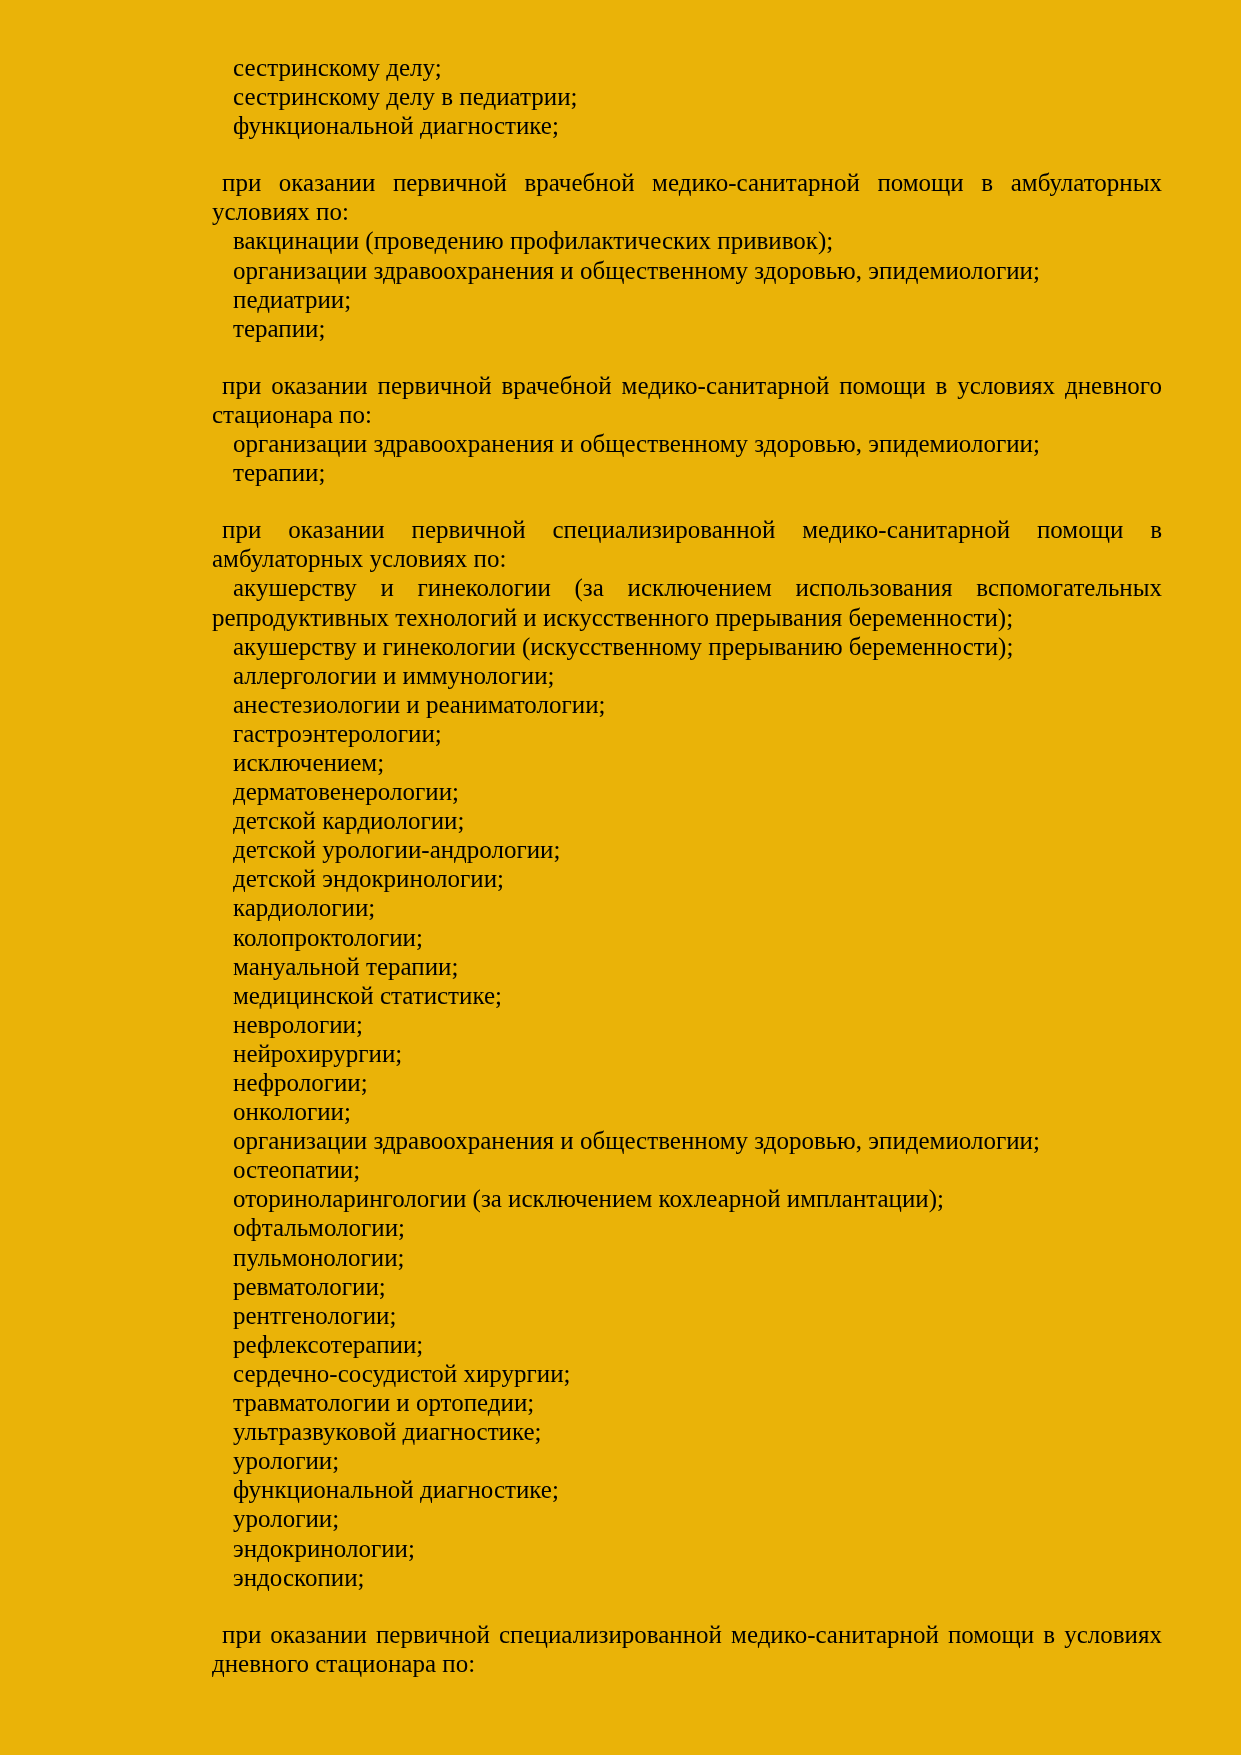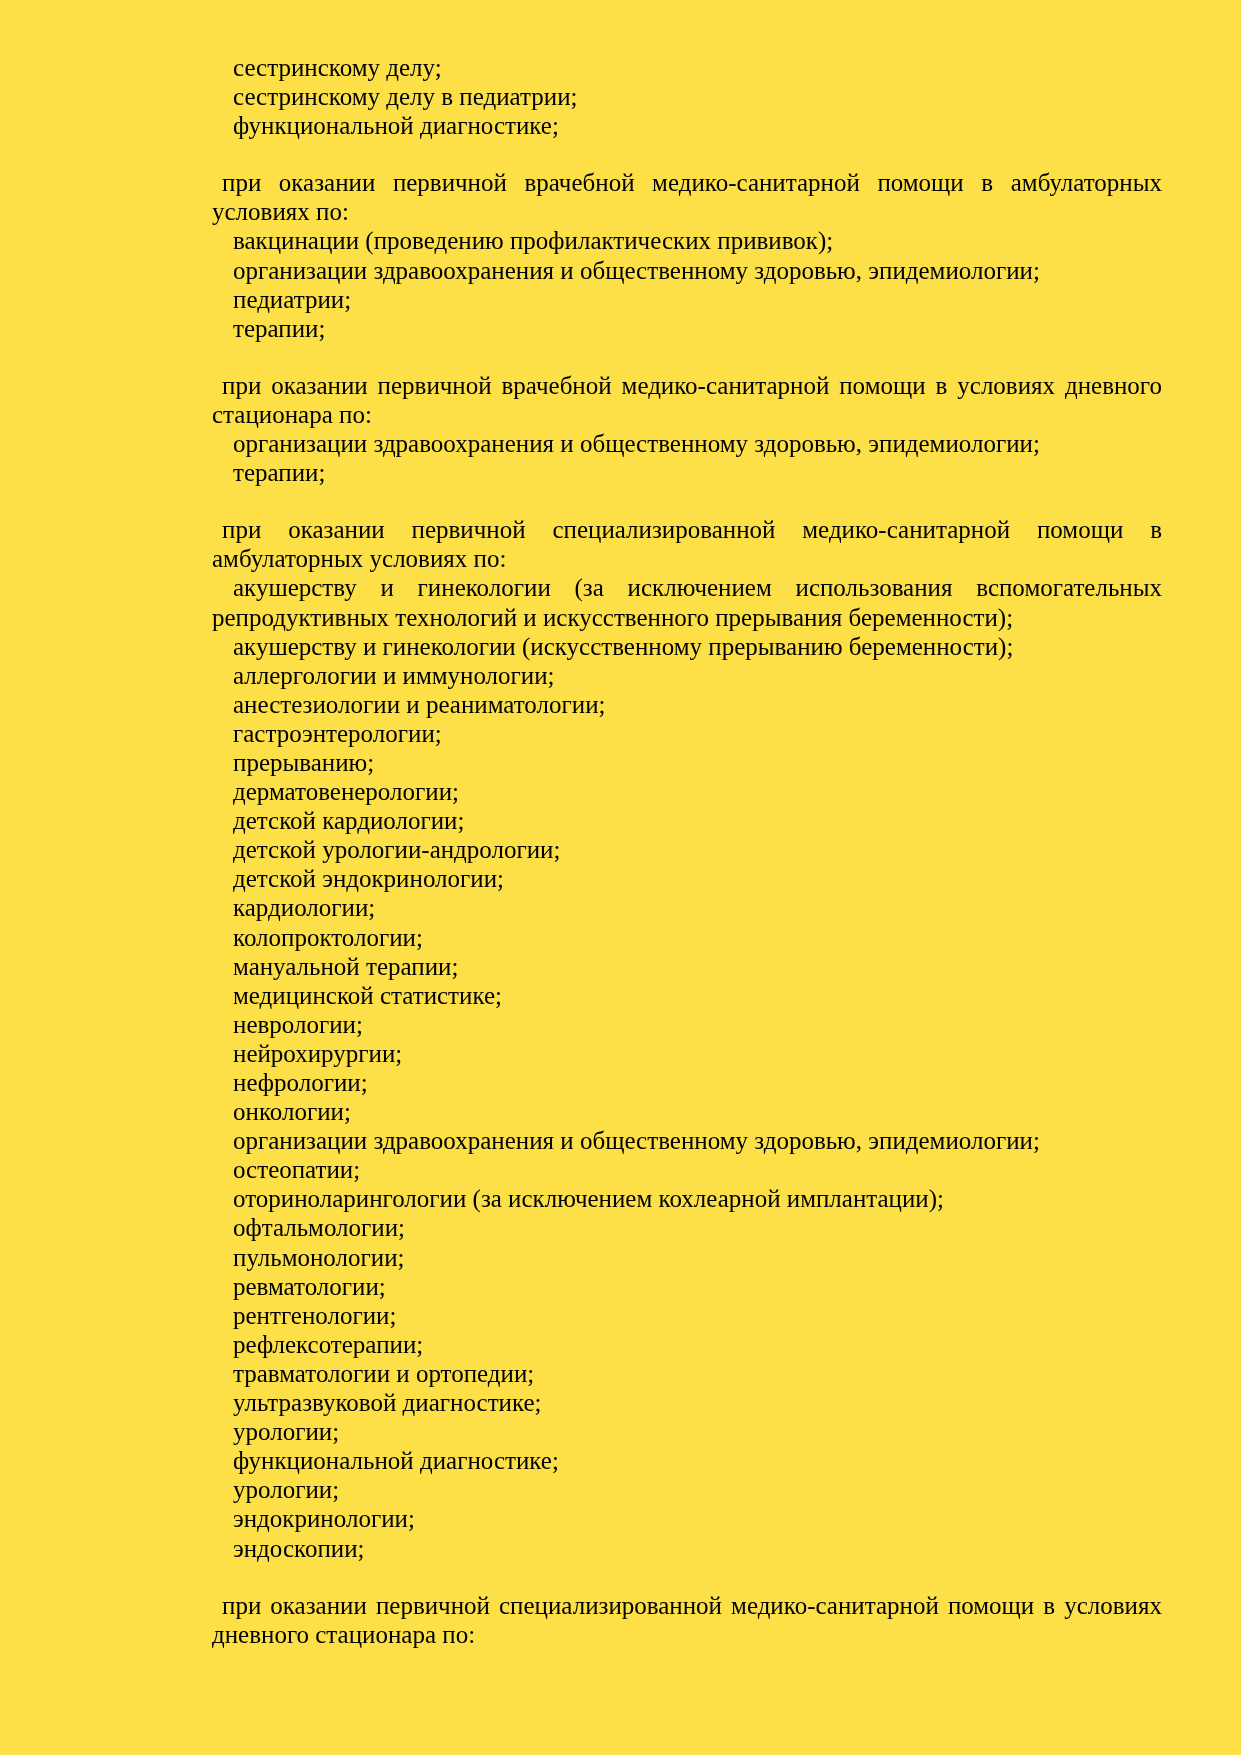--- a/index.html
+++ b/index.html
@@ -10,21 +10,21 @@
   body {
     width: 1241px;
     height: 1755px;
     overflow: hidden;
   }
   .page {
     box-sizing: border-box;
     width: 1241px;
     height: 1755px;
     padding: 53px 79px 0 212px; 
-    background: #fde047;
+    background: #eab308;
   }
   .doc-body {
     width: 950px;
     font-family: "Liberation Serif", "DejaVu Serif", serif;
     font-size: 25px;
     line-height: 29.1px;
     color: #000000;
     text-align: justify;
     hyphens: none;
     -webkit-hyphens: none;
@@ -57,41 +57,42 @@
       <p class="item">терапии;</p>
       <p class="clause">при оказании первичной врачебной медико-санитарной помощи в условиях дневного стационара по:</p>
       <p class="item">организации здравоохранения и общественному здоровью, эпидемиологии;</p>
       <p class="item">терапии;</p>
       <p class="clause">при оказании первичной специализированной медико-санитарной помощи в амбулаторных условиях по:</p>
       <p class="item">акушерству и гинекологии (за исключением использования вспомогательных репродуктивных технологий и искусственного прерывания беременности);</p>
       <p class="item">акушерству и гинекологии (искусственному прерыванию беременности);</p>
       <p class="item">аллергологии и иммунологии;</p>
       <p class="item">анестезиологии и реаниматологии;</p>
       <p class="item">гастроэнтерологии;</p>
-      <p class="item">прерыванию;</p>
+      <p class="item">исключением;</p>
       <p class="item">дерматовенерологии;</p>
       <p class="item">детской кардиологии;</p>
       <p class="item">детской урологии-андрологии;</p>
       <p class="item">детской эндокринологии;</p>
       <p class="item">кардиологии;</p>
       <p class="item">колопроктологии;</p>
       <p class="item">мануальной терапии;</p>
       <p class="item">медицинской статистике;</p>
       <p class="item">неврологии;</p>
       <p class="item">нейрохирургии;</p>
       <p class="item">нефрологии;</p>
       <p class="item">онкологии;</p>
       <p class="item">организации здравоохранения и общественному здоровью, эпидемиологии;</p>
       <p class="item">остеопатии;</p>
       <p class="item">оториноларингологии (за исключением кохлеарной имплантации);</p>
       <p class="item">офтальмологии;</p>
       <p class="item">пульмонологии;</p>
       <p class="item">ревматологии;</p>
       <p class="item">рентгенологии;</p>
       <p class="item">рефлексотерапии;</p>
+      <p class="item">сердечно-сосудистой хирургии;</p>
       <p class="item">травматологии и ортопедии;</p>
       <p class="item">ультразвуковой диагностике;</p>
       <p class="item">урологии;</p>
       <p class="item">функциональной диагностике;</p>
       <p class="item">урологии;</p>
       <p class="item">эндокринологии;</p>
       <p class="item">эндоскопии;</p>
       <p class="clause">при оказании первичной специализированной медико-санитарной помощи в условиях дневного стационара по:</p>
     </div>
 </div>

